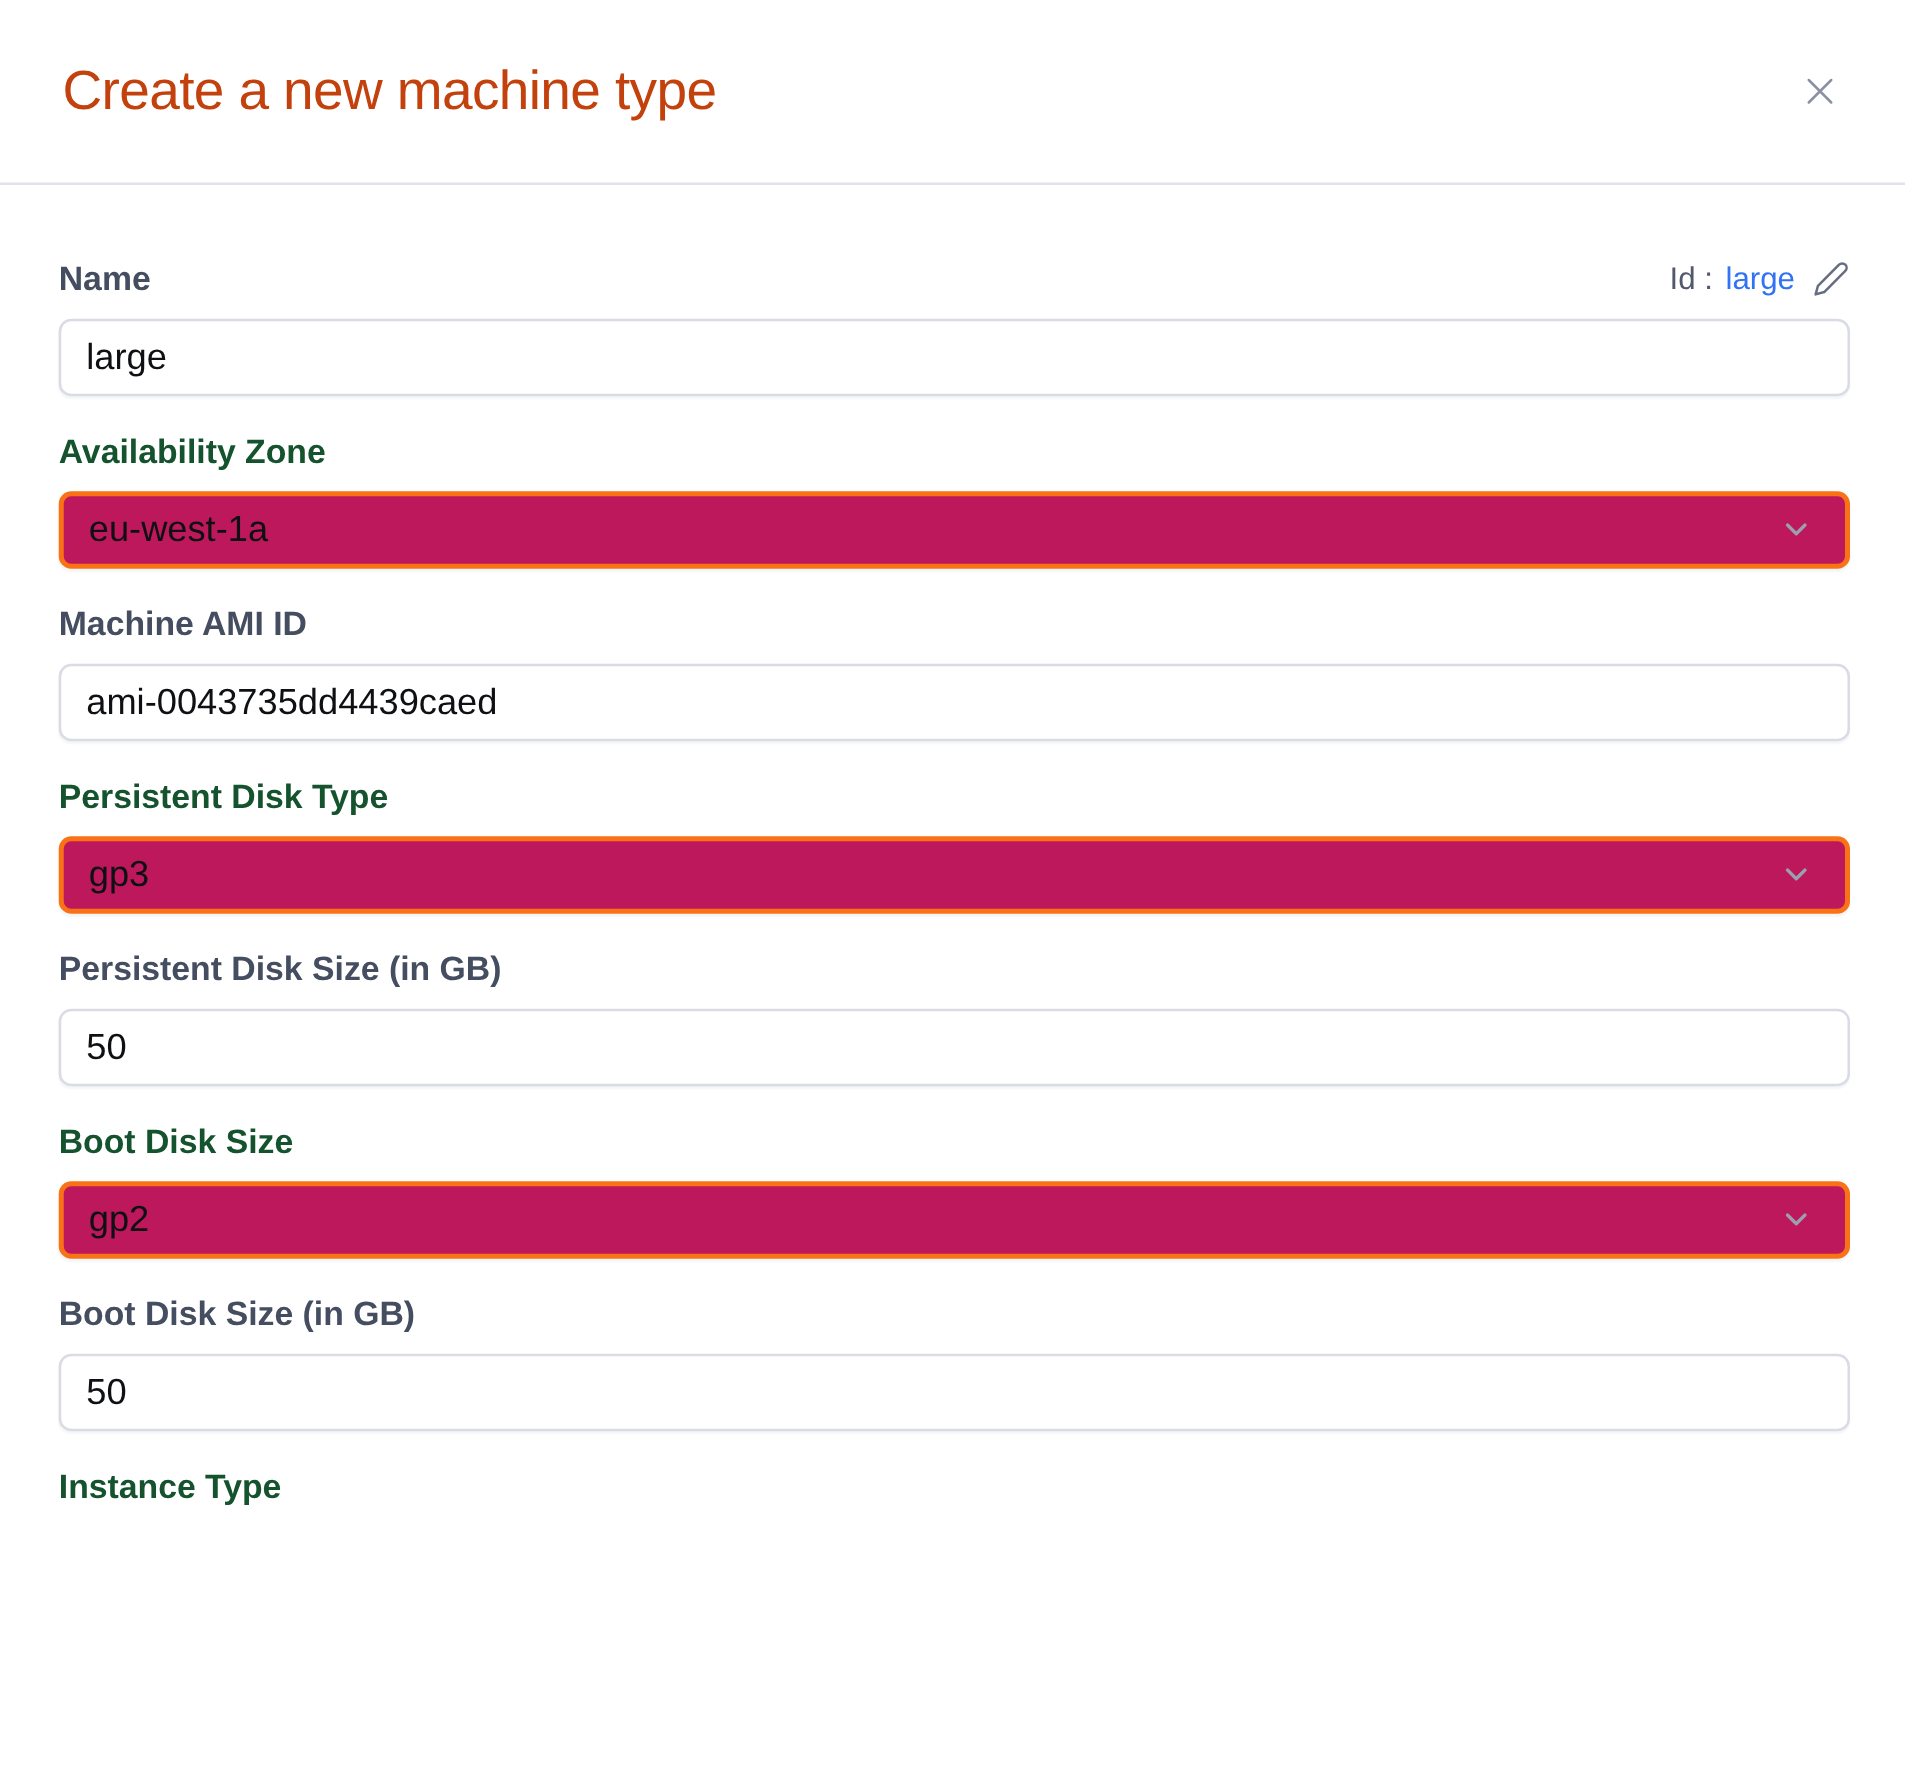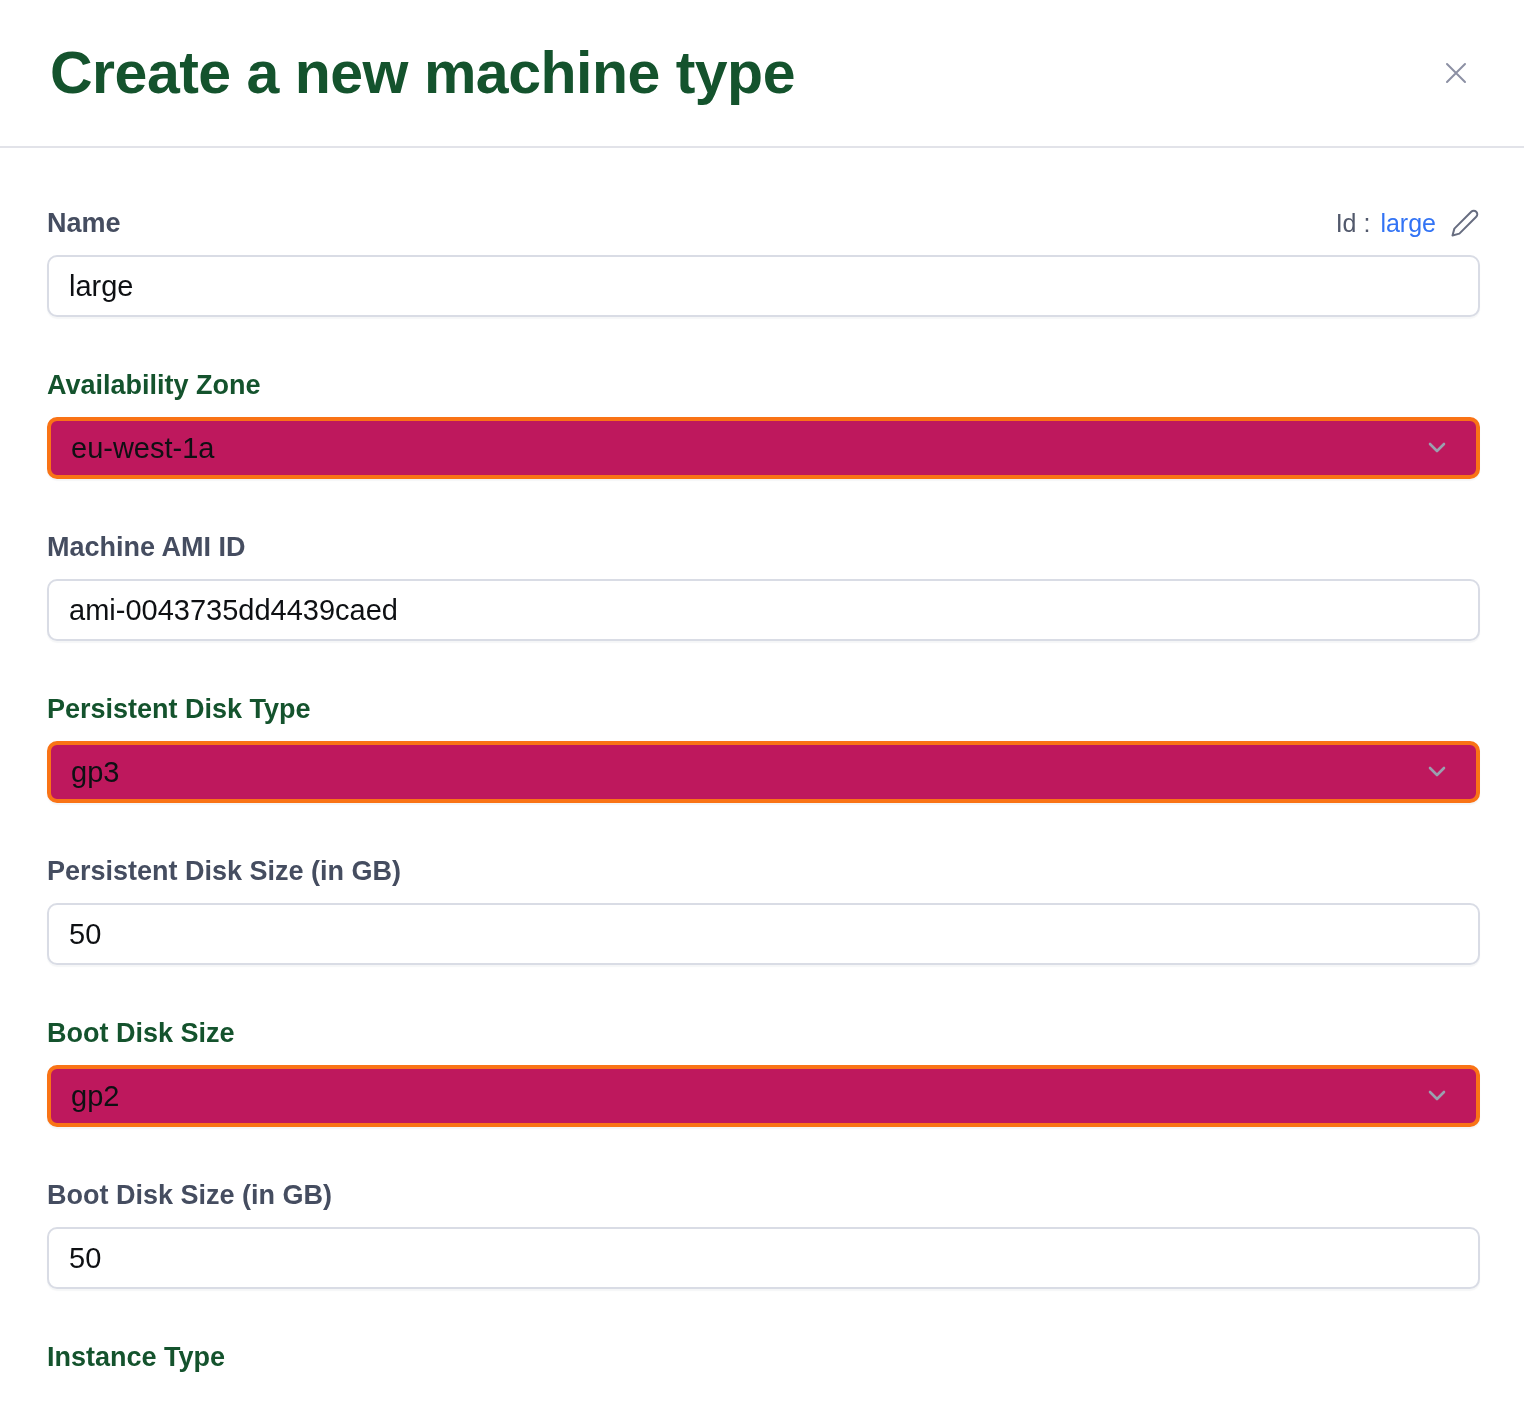--- a/index.html
+++ b/index.html
@@ -15,40 +15,40 @@
   
   .modal-header {
     height: 148px;
     display: flex;
     align-items: center;
     justify-content: space-between;
     padding: 0 42px 0 50px;
     border-bottom: 2px solid #e2e3e9;
   }
   .modal-title {
-    font-size: 59px;
-    font-weight: 700;
-    color: #14532d;
+    font-size: 44px;
+    font-weight: 400;
+    color: #c2410c;
     letter-spacing: -0.5px;
   }
   .close-btn {
     background: none;
     border: none;
     cursor: pointer;
     width: 52px;
     height: 52px;
     display: flex;
     align-items: center;
     justify-content: center;
   }
 
   
   .modal-content { padding: 59px 44px 46px 47px; }
 
-  .field-group { margin-bottom: 52px; }
+  .field-group { margin-bottom: 28px; }
   .field-group:last-child { margin-bottom: 4px; text-align: right; }
 
   .label-row {
     display: flex;
     align-items: center;
     justify-content: space-between;
     margin-bottom: 16px;
   }
   .field-label {
     font-size: 27px;

